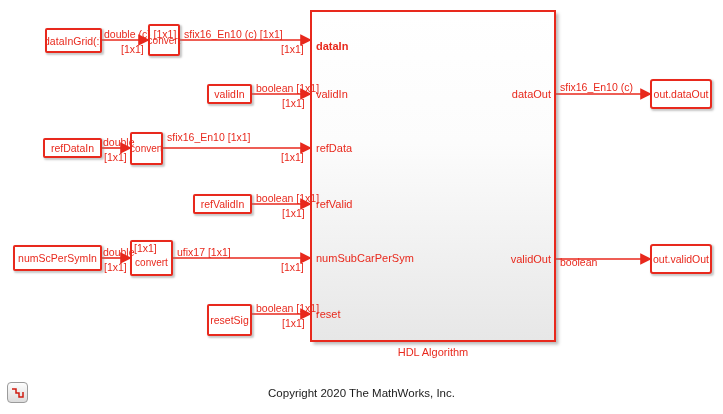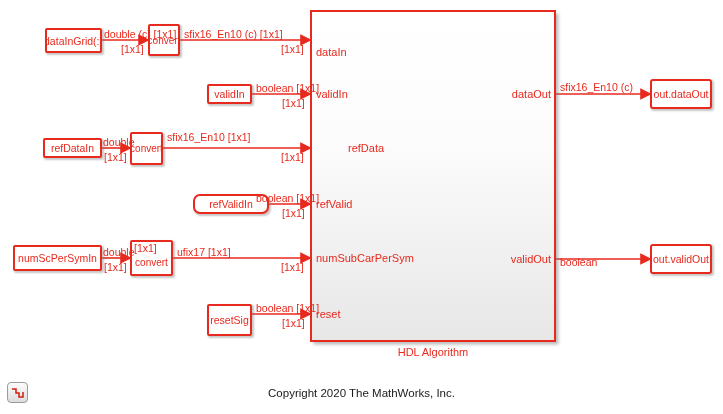--- a/index.html
+++ b/index.html
@@ -85,32 +85,32 @@
       <line x1="556" y1="94" x2="643" y2="94"></line>
       <polygon points="641,89.5 650,94 641,98.5"></polygon>
       <line x1="556" y1="259" x2="643" y2="259"></line>
       <polygon points="641,254.5 650,259 641,263.5"></polygon>
     </g>
   </svg>
 
   <div class="blk" style="left:45px;top:28px;width:57px;height:25px;">dataInGrid(:)</div>
   <div class="blk" style="left:207px;top:84px;width:45px;height:20px;">validIn</div>
   <div class="blk" style="left:43px;top:138px;width:59px;height:20px;">refDataIn</div>
-  <div class="blk" style="left:193px;top:194px;width:76px;height:20px;border-radius:7px;">refValidIn</div>
+  <div class="blk" style="left:193px;top:194px;width:59px;height:20px;">refValidIn</div>
   <div class="blk" style="left:13px;top:245px;width:89px;height:26px;">numScPerSymIn</div>
   <div class="blk" style="left:207px;top:304px;width:45px;height:32px;">resetSig</div>
 
   <div class="blk convert" style="left:148px;top:24px;width:32px;height:32px;font-size:10px;">convert</div>
   <div class="blk convert" style="left:130px;top:132px;width:33px;height:33px;font-size:10px;">convert</div>
   <div class="blk convert" style="left:130px;top:240px;width:43px;height:36px;font-size:10px;align-items:flex-end;padding-bottom:6px;">convert</div>
 
   <div class="hdl"></div>
-  <div class="port" style="left:316px;top:46px;">dataIn</div>
+  <div class="port" style="left:316px;top:40px;font-weight:bold;">dataIn</div>
   <div class="port" style="left:316px;top:88px;">validIn</div>
-  <div class="port" style="left:316px;top:142px;margin-left:32px;">refData</div>
+  <div class="port" style="left:316px;top:142px;">refData</div>
   <div class="port" style="left:316px;top:198px;">refValid</div>
   <div class="port" style="left:316px;top:252px;">numSubCarPerSym</div>
   <div class="port" style="left:316px;top:308px;">reset</div>
   <div class="port right" style="left:452px;top:88px;width:99px;">dataOut</div>
   <div class="port right" style="left:452px;top:253px;width:99px;">validOut</div>
   <div class="hdl-name">HDL Algorithm</div>
 
   <div class="blk" style="left:650px;top:244px;width:62px;height:30px;border-radius:3px;">out.validOut</div>
   <div class="blk" style="left:650px;top:79px;width:62px;height:30px;border-radius:3px;">out.dataOut</div>
 

